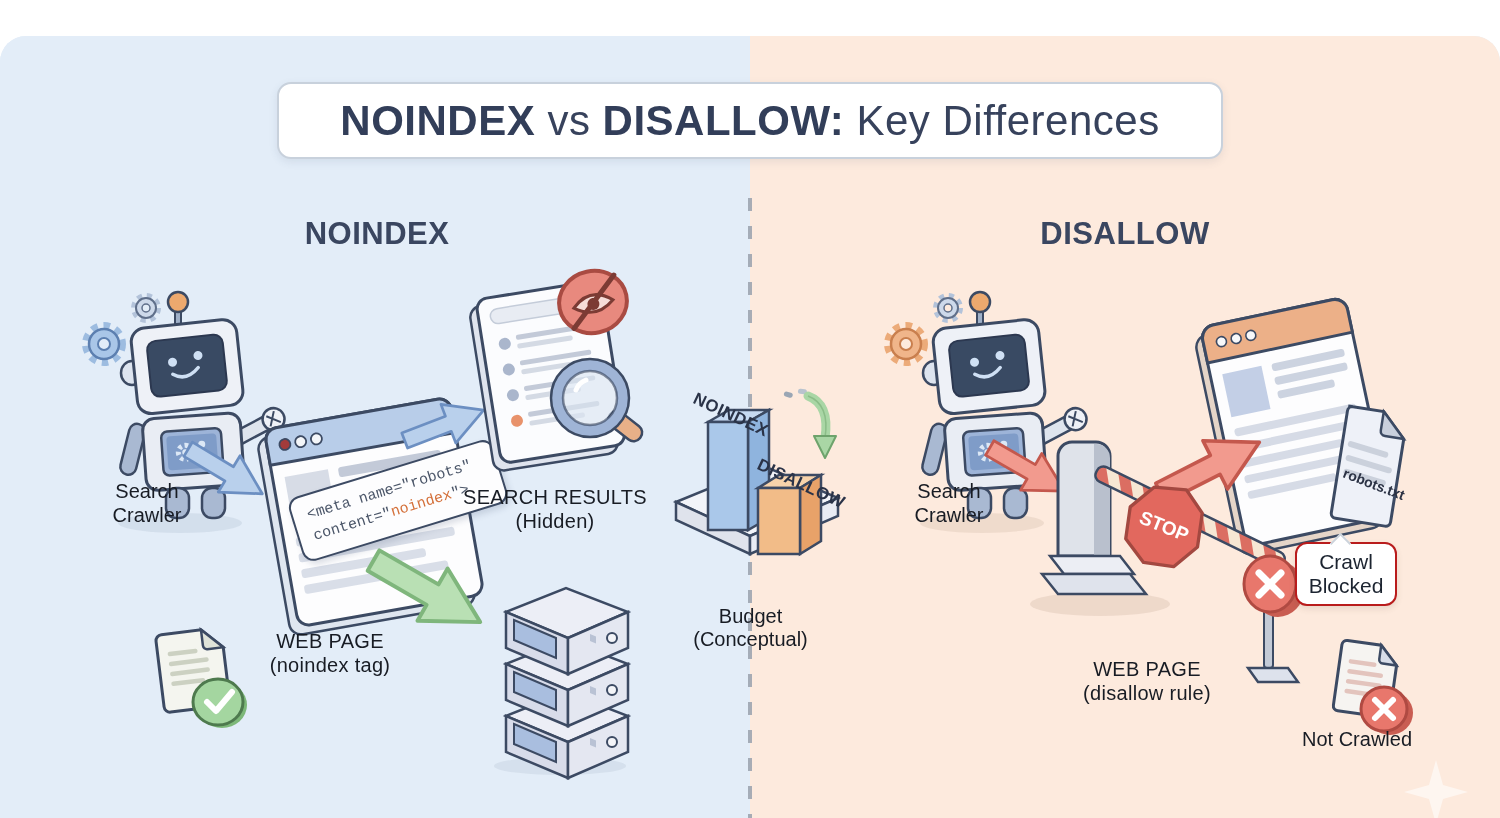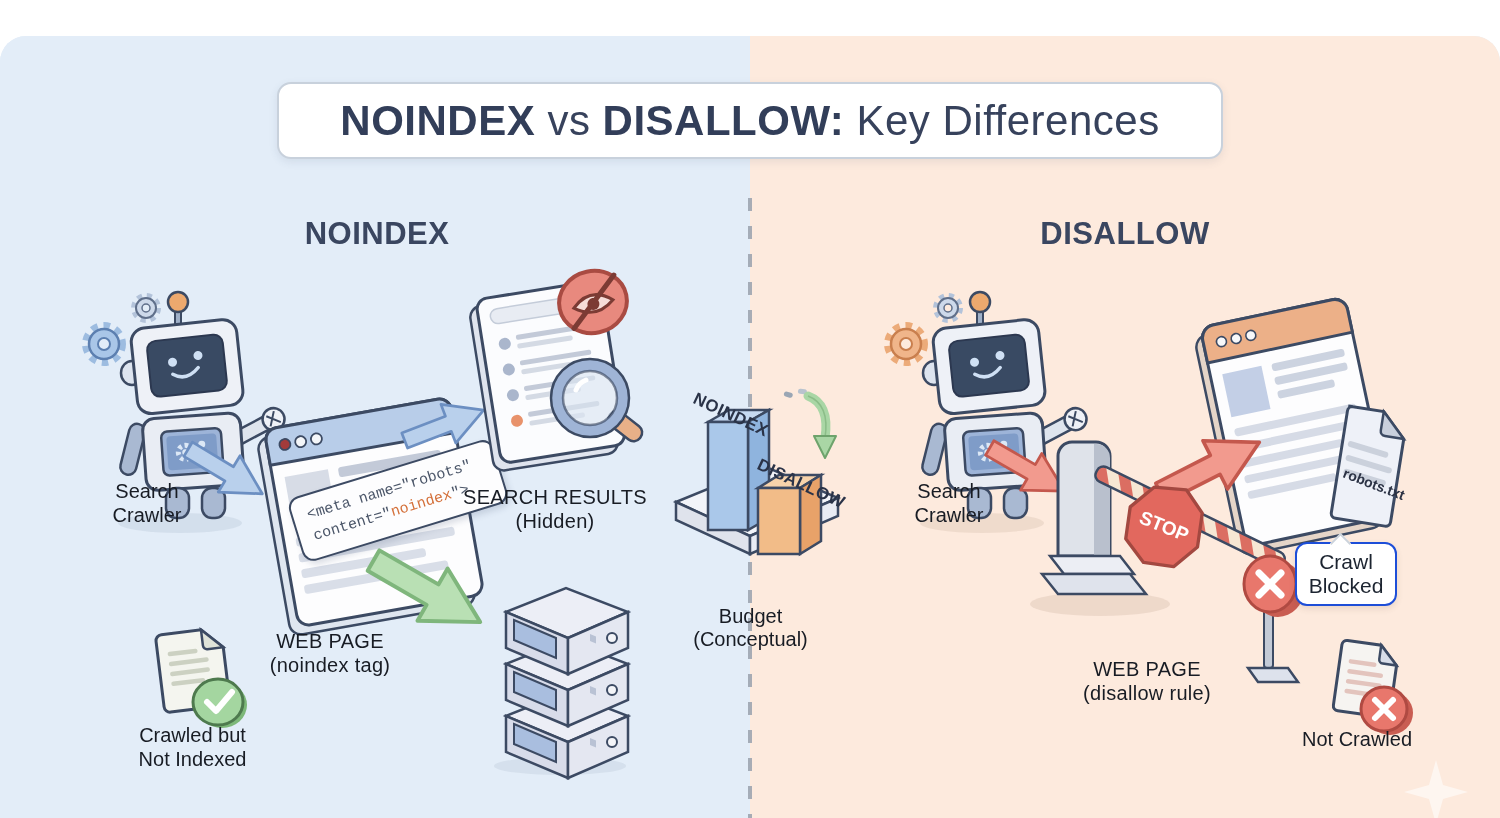--- a/index.html
+++ b/index.html
@@ -19,21 +19,21 @@
   .lbl { position:absolute; text-align:center; color:#181c24; font-size:20px; line-height:1.18; }
   .lbl.caps { letter-spacing:.3px; }
   .abs { position:absolute; }
   .code-chip { position:absolute; left:291px; top:431px; width:214px; padding:9px 12px 10px 14px;
     background:#fdfdfe; border:2.5px solid #3c4a63; border-radius:12px;
     transform:rotate(-17deg); box-shadow:2px 4px 6px rgba(60,80,110,.18);
     font-family:"Liberation Mono", monospace; font-size:15px; line-height:1.45; color:#4a5568; white-space:pre; }
   .code-chip .hl { color:#d4703a; }
   .chart-lbl { position:absolute; font-size:17px; font-weight:bold; color:#2a3348; letter-spacing:.5px; transform-origin:left center; }
   .callout { position:absolute; left:1295px; top:506px; width:102px; height:64px;
-    background:#fff; border:2px solid #1d4ed8; border-radius:12px; box-shadow:0 3px 6px rgba(90,70,60,.12);
+    background:#fff; border:2px solid #b91c1c; border-radius:12px; box-shadow:0 3px 6px rgba(90,70,60,.12);
     display:flex; flex-direction:column; align-items:center; justify-content:center;
     font-size:21px; color:#1c2430; line-height:1.15; }
   .callout .tail { position:absolute; top:-8px; left:36px; width:15px; height:15px; background:#fff;
     border-left:2px solid #ccd3db; border-top:2px solid #ccd3db; transform:rotate(45deg); }
   .robots-txt { position:absolute; left:1334px; top:440px; width:80px; text-align:center;
     font-size:14px; font-weight:bold; color:#2b3244; transform:rotate(21deg); }
   .sparkle { position:absolute; left:1404px; top:724px; width:64px; height:64px; background:#fff; opacity:.55;
     clip-path:polygon(50% 0,61% 39%,100% 50%,61% 61%,50% 100%,39% 61%,0 50%,39% 39%); }
   svg { display:block; overflow:visible; }
 </style>
@@ -190,24 +190,20 @@
       <rect x="24" y="42" width="40" height="4.5" rx="2" fill="#ccd1c2"></rect>
       <rect x="24" y="52" width="40" height="4.5" rx="2" fill="#ccd1c2"></rect>
       <rect x="24" y="62" width="34" height="4.5" rx="2" fill="#ccd1c2"></rect>
     </g>
     <g>
       <ellipse cx="72" cy="86" rx="25" ry="23" fill="#7db879" transform="translate(4,3)"></ellipse>
       <ellipse cx="72" cy="86" rx="25" ry="23" fill="#a4d6a0" stroke="#4e7a4e" stroke-width="3"></ellipse>
       <path d="M61,86 l9,9 l16,-19" fill="none" stroke="#fff" stroke-width="6" stroke-linecap="round" stroke-linejoin="round"></path>
     </g>
   </svg>
-  <div class="lbl" style="left:110px; top:688px; width:165px;">
-    <span>Crawled but</span><br>
-    <span>Not Indexed</span>
-  </div>
 
   <svg class="abs" style="left:668px; top:348px;" width="180" height="200" viewBox="0 0 180 200">
     <polygon points="8,118 96,82 170,114 82,152" fill="#f2f4f9" stroke="#3c4a63" stroke-width="2.5"></polygon>
     <polygon points="8,118 82,152 82,170 8,136" fill="#dfe3ec" stroke="#3c4a63" stroke-width="2.5"></polygon>
     <polygon points="82,152 170,114 170,132 82,170" fill="#e8ebf3" stroke="#3c4a63" stroke-width="2.5"></polygon>
     <g>
       <polygon points="40,38 61,26 101,26 80,38" fill="#c6daf2" stroke="#3c4a63" stroke-width="2.5"></polygon>
       <polygon points="80,38 101,26 101,134 80,146" fill="#8fb4de" stroke="#3c4a63" stroke-width="2.5"></polygon>
       <rect x="40" y="38" width="40" height="108" fill="#aac8ea" stroke="#3c4a63" stroke-width="2.5"></rect>
     </g>

